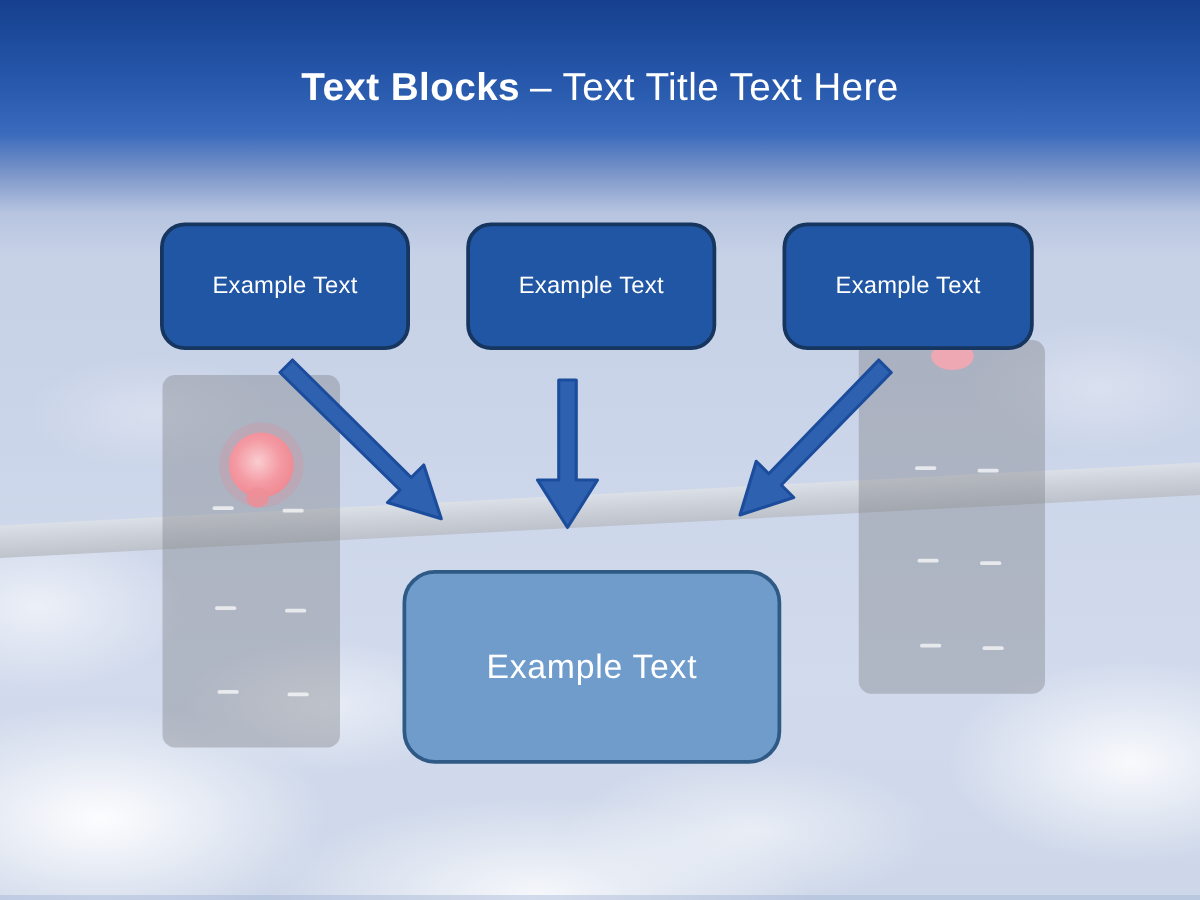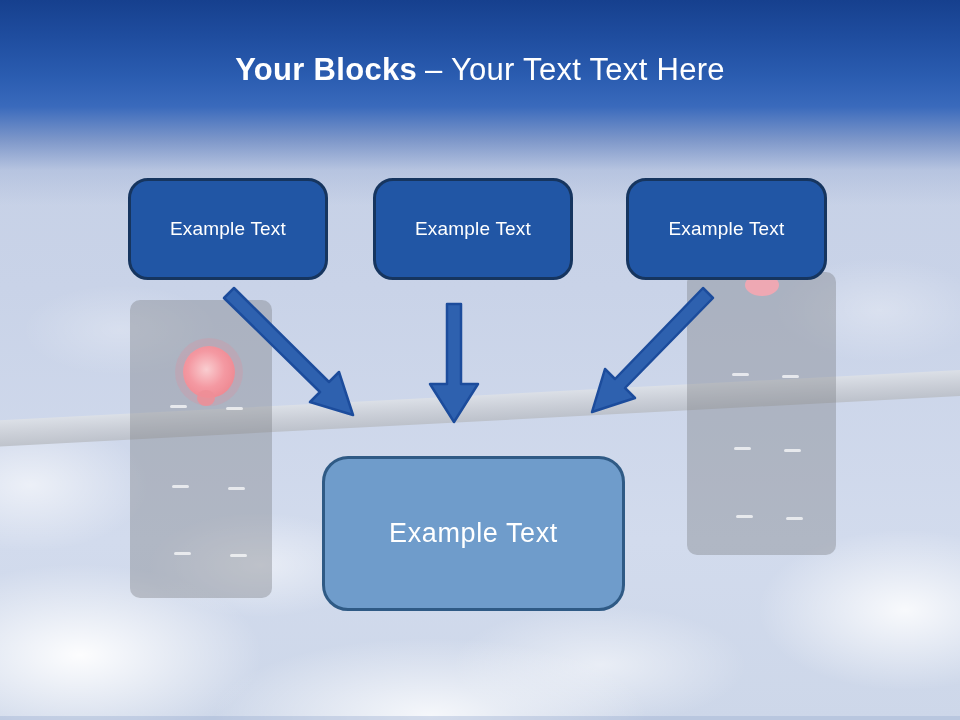--- a/index.html
+++ b/index.html
@@ -102,21 +102,21 @@
     <div class="dash" style="left:95px;top:103px;"></div>
     <div class="dash" style="left:47px;top:175px;"></div>
     <div class="dash" style="left:97px;top:177px;"></div>
     <div class="dash" style="left:49px;top:243px;"></div>
     <div class="dash" style="left:99px;top:245px;"></div>
   </div>
 
   <div class="header"></div>
 
   <h1 class="title">
-    <span class="t-bold">Your Blocks</span><span class="t-rest">– Your Text Text Here</span>
+    <span class="t-bold">Text Blocks</span><span class="t-rest">– Text Title Text Here</span>
   </h1>
 
   <div class="tbox tbox1">
     <span>Example Text</span>
   </div>
   <div class="tbox tbox2">
     <span>Example Text</span>
   </div>
   <div class="tbox tbox3">
     <span>Example Text</span>

